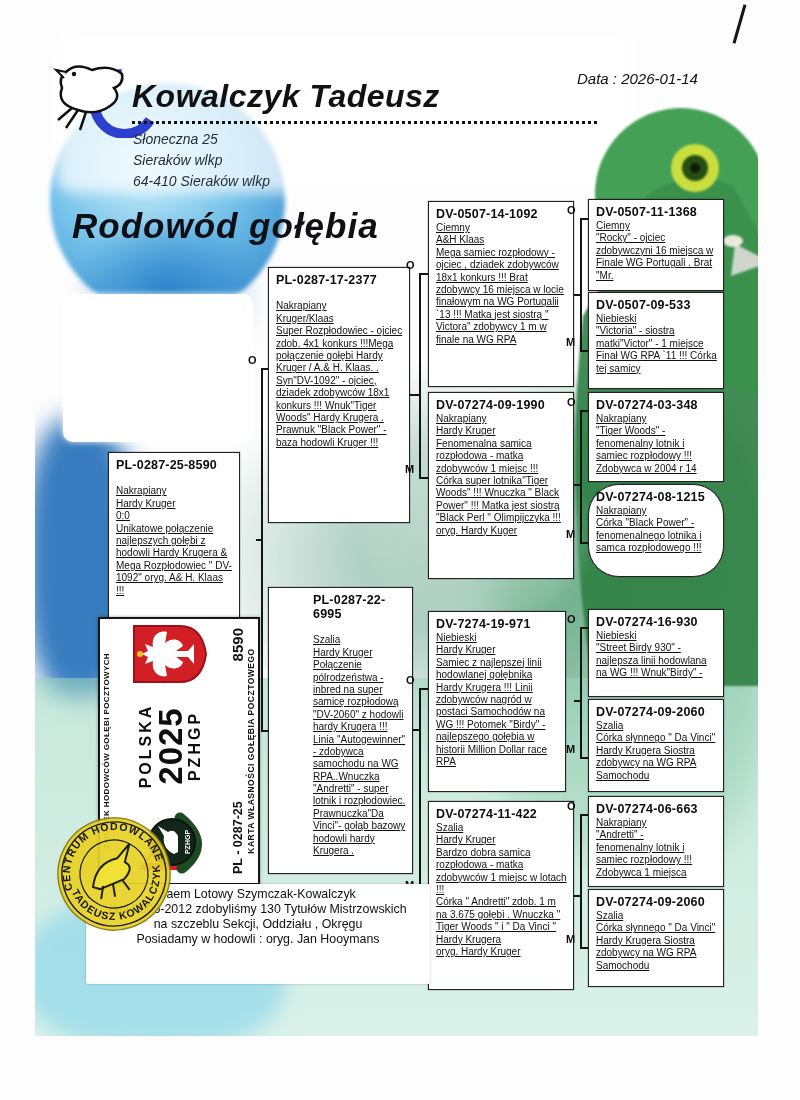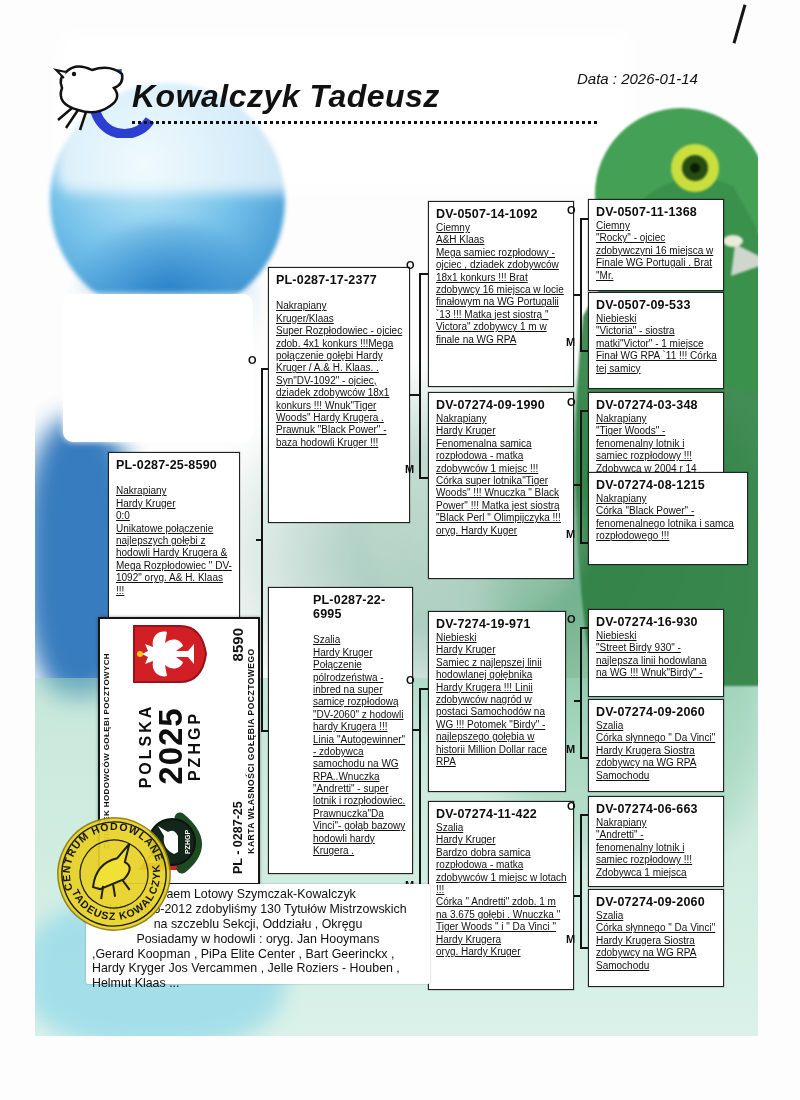--- a/index.html
+++ b/index.html
@@ -54,21 +54,21 @@
   .b-subject { left:108px; top:452px; width:132px; height:176px; }
   .b-father  { left:268px; top:267px; width:142px; height:256px; }
   .b-mother  { left:268px; top:587px; width:145px; height:287px;padding-left:44px; }
   .b-ff { left:428px; top:201px; width:146px; height:186px; }
   .b-fm { left:428px; top:392px; width:146px; height:187px; }
   .b-mf { left:428px; top:611px; width:138px; height:181px; }
   .b-mm { left:428px; top:801px; width:146px; height:189px; }
   .b-fff { left:588px; top:199px; width:136px; height:92px; }
   .b-ffm { left:588px; top:292px; width:136px; height:97px; }
   .b-fmf { left:588px; top:392px; width:136px; height:90px; }
-  .b-fmm { left:588px; top:472px; width:160px; height:93px; }
+  .b-fmm { left:588px; top:484px; width:136px; height:93px;border-radius:31px; }
   .b-mff { left:588px; top:609px; width:136px; height:88px; }
   .b-mfm { left:588px; top:699px; width:136px; height:93px; }
   .b-mmf { left:588px; top:796px; width:136px; height:91px; }
   .b-mmm { left:588px; top:889px; width:136px; height:98px; }
 
   
   .cline { position:absolute; background:#141414; z-index:3; }
   .pm { position:absolute; z-index:4; font-size:11px; font-weight:bold; color:#0d0d0d; }
 
   
@@ -133,21 +133,25 @@
 
   <svg class="logo-svg" viewBox="0 0 105 80">
     <path d="M70 16 A30 30 0 1 0 98 62" stroke="#2c3fd0" stroke-width="10" fill="none"></path>
     <path d="M14 14 Q6 20 10 30 Q4 46 26 52 Q44 58 58 48 Q70 40 62 30 Q72 26 70 16 Q58 6 40 12 Q24 4 14 14 Z" fill="#fff" stroke="#111" stroke-width="2.5"></path>
     <path d="M14 14 L4 12 L12 20" fill="#fff" stroke="#111" stroke-width="2"></path>
     <circle cx="22" cy="16" r="2.2" fill="#111"></circle>
     <path d="M26 52 L14 70 M34 54 L28 72 M20 50 L6 62" stroke="#111" stroke-width="2.5"></path>
   </svg>
   <div class="owner-name">Kowalczyk Tadeusz</div>
   <div class="name-underline"></div>
+  <div class="address">Słoneczna 25
+Sieraków wlkp
+64-410 Sieraków wlkp</div>
   <div class="date">Data : 2026-01-14</div>
+  <div class="doc-title">Rodowód gołębia</div>
   <div class="empty-photo-box"></div>
 
   <div class="pbox b-subject">
     <div class="ring">PL-0287-25-8590</div>
     <div class="body">
 Nakrapiany
 Hardy Kruger
 0:0
 Unikatowe połączenie najlepszych gołębi z hodowli Hardy Krugera &amp; Mega Rozpłodowiec " DV-1092" oryg. A&amp; H. Klaas  !!!</div>
   </div>
@@ -330,19 +334,16 @@
     </text>
     <path d="M34 64 Q44 42 66 44 L82 34 L72 50 Q80 58 66 66 L40 68 Z" fill="#f2e135" stroke="#20200f" stroke-width="2"></path>
     <path d="M44 66 L38 78 M54 67 L52 80 M64 66 L68 78" stroke="#20200f" stroke-width="2"></path>
   </svg>
 
   <div class="achv">
     <div class="c">Taem Lotowy Szymczak-Kowalczyk
 lata 2006-2012  zdobyliśmy  130 Tytułów Mistrzowskich
 na szczeblu Sekcji, Oddziału , Okręgu
 Posiadamy w hodowli : oryg. Jan Hooymans</div>
-    <div class="l">,Gerard Koopman , PiPa Elite Center , Bart Geerinckx ,
-Hardy Kryger  Jos Vercammen , Jelle Roziers - Houben ,
-Helmut Klaas ...</div>
   </div>
 
 
 </div>
 
 </body></html>

